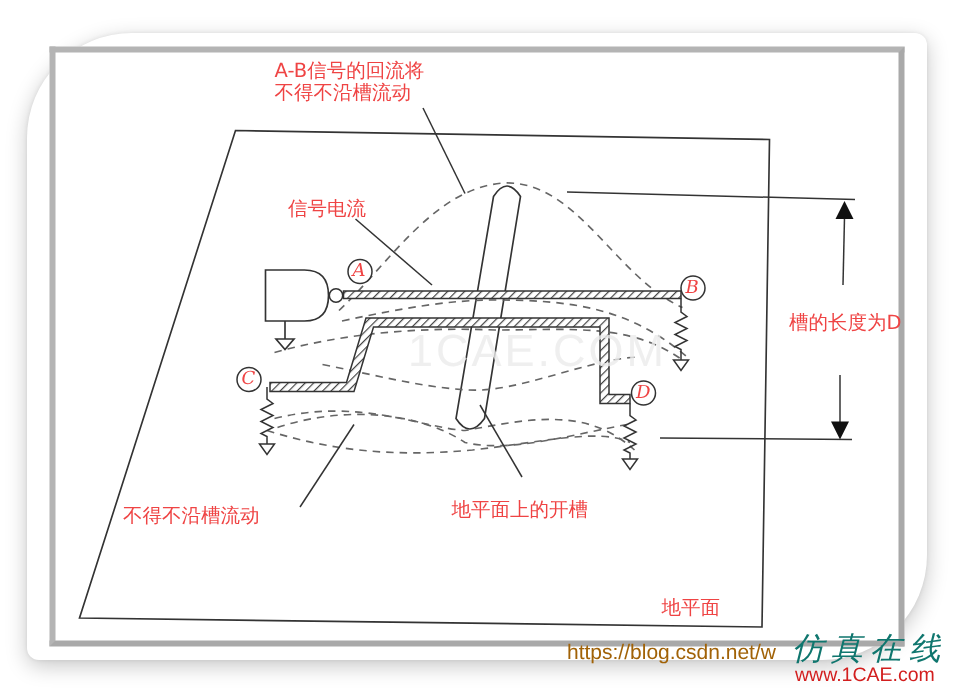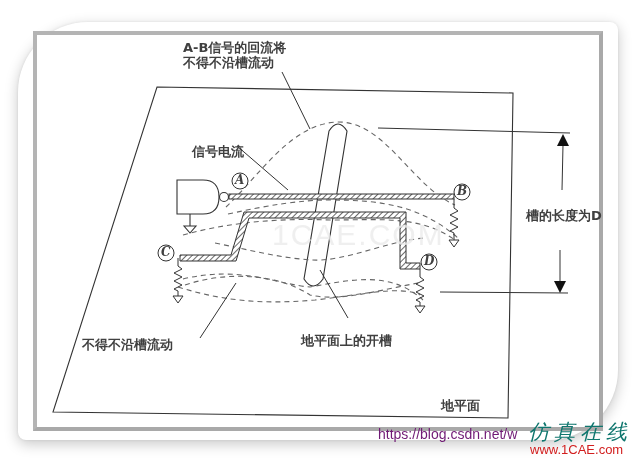--- a/index.html
+++ b/index.html
@@ -15,24 +15,24 @@
     box-shadow: 0 4px 14px rgba(0,0,0,0.22), 0 0 3px rgba(0,0,0,0.08);
   }
   .frame {
     position: absolute; left: 33px; top: 31px; width: 570px; height: 400px;
     border: 4px solid #a9a9a9;
     border-top-color: #b4b4b4; border-left-color: #b4b4b4;
     background: #ffffff;
     box-sizing: border-box;
   }
   svg.diagram { position: absolute; left: 0; top: 0; }
-  .lbl { position: absolute; font-size: 13px; color: #404040; line-height: 15px; white-space: nowrap; font-weight: bold; }
+  .lbl { position: absolute; font-size: 13px; color: #ef4444; line-height: 15px; white-space: nowrap; }
   .watermark-url {
     position: absolute; left: 378px; top: 426px; font-size: 14px;
-    color: #701a75; font-family: "Liberation Sans", sans-serif; letter-spacing: 0px;
+    color: #a16207; font-family: "Liberation Sans", sans-serif; letter-spacing: 0px;
   }
   .logo-cn {
     position: absolute; left: 528px; top: 418px; font-size: 21px; color: #0f766e;
     font-family: "DejaVu Serif", serif; font-style: italic; letter-spacing: 5px;
   }
   .logo-url {
     position: absolute; left: 530px; top: 442px; font-size: 13px; color: #d21e1e;
     font-weight: normal; font-family: "Liberation Sans", sans-serif;
   }
   .center-wm {
@@ -134,21 +134,21 @@
 <span class="lbl" style="left:457px;top:184px;font-style:italic;font-family:'DejaVu Serif',serif;font-size:12px;">B</span>
 <span class="lbl" style="left:161px;top:245px;font-style:italic;font-family:'DejaVu Serif',serif;font-size:12px;">C</span>
 <span class="lbl" style="left:424px;top:254px;font-style:italic;font-family:'DejaVu Serif',serif;font-size:12px;">D</span>
 
 <div class="center-wm">1CAE.COM</div>
 
 <div class="lbl" style="left:183px;top:40px;">
   <div>A-B信号的回流将</div>
   <div>不得不沿槽流动</div>
 </div>
-<div class="lbl" style="left:192px;top:144px;text-align:right;">信号电流</div>
+<div class="lbl" style="left:192px;top:132px;text-align:right;">信号电流</div>
 <div class="lbl" style="left:526px;top:208px;">槽的长度为D</div>
 <div class="lbl" style="left:301px;top:333px;">地平面上的开槽</div>
 <div class="lbl" style="left:82px;top:337px;">
   <div>不得不沿槽流动</div>
 </div>
 <div class="lbl" style="left:441px;top:398px;">地平面</div>
 
 <div class="watermark-url">https://blog.csdn.net/w</div>
 <div class="logo-cn">仿真在线</div>
 <div class="logo-url">www.1CAE.com</div>

